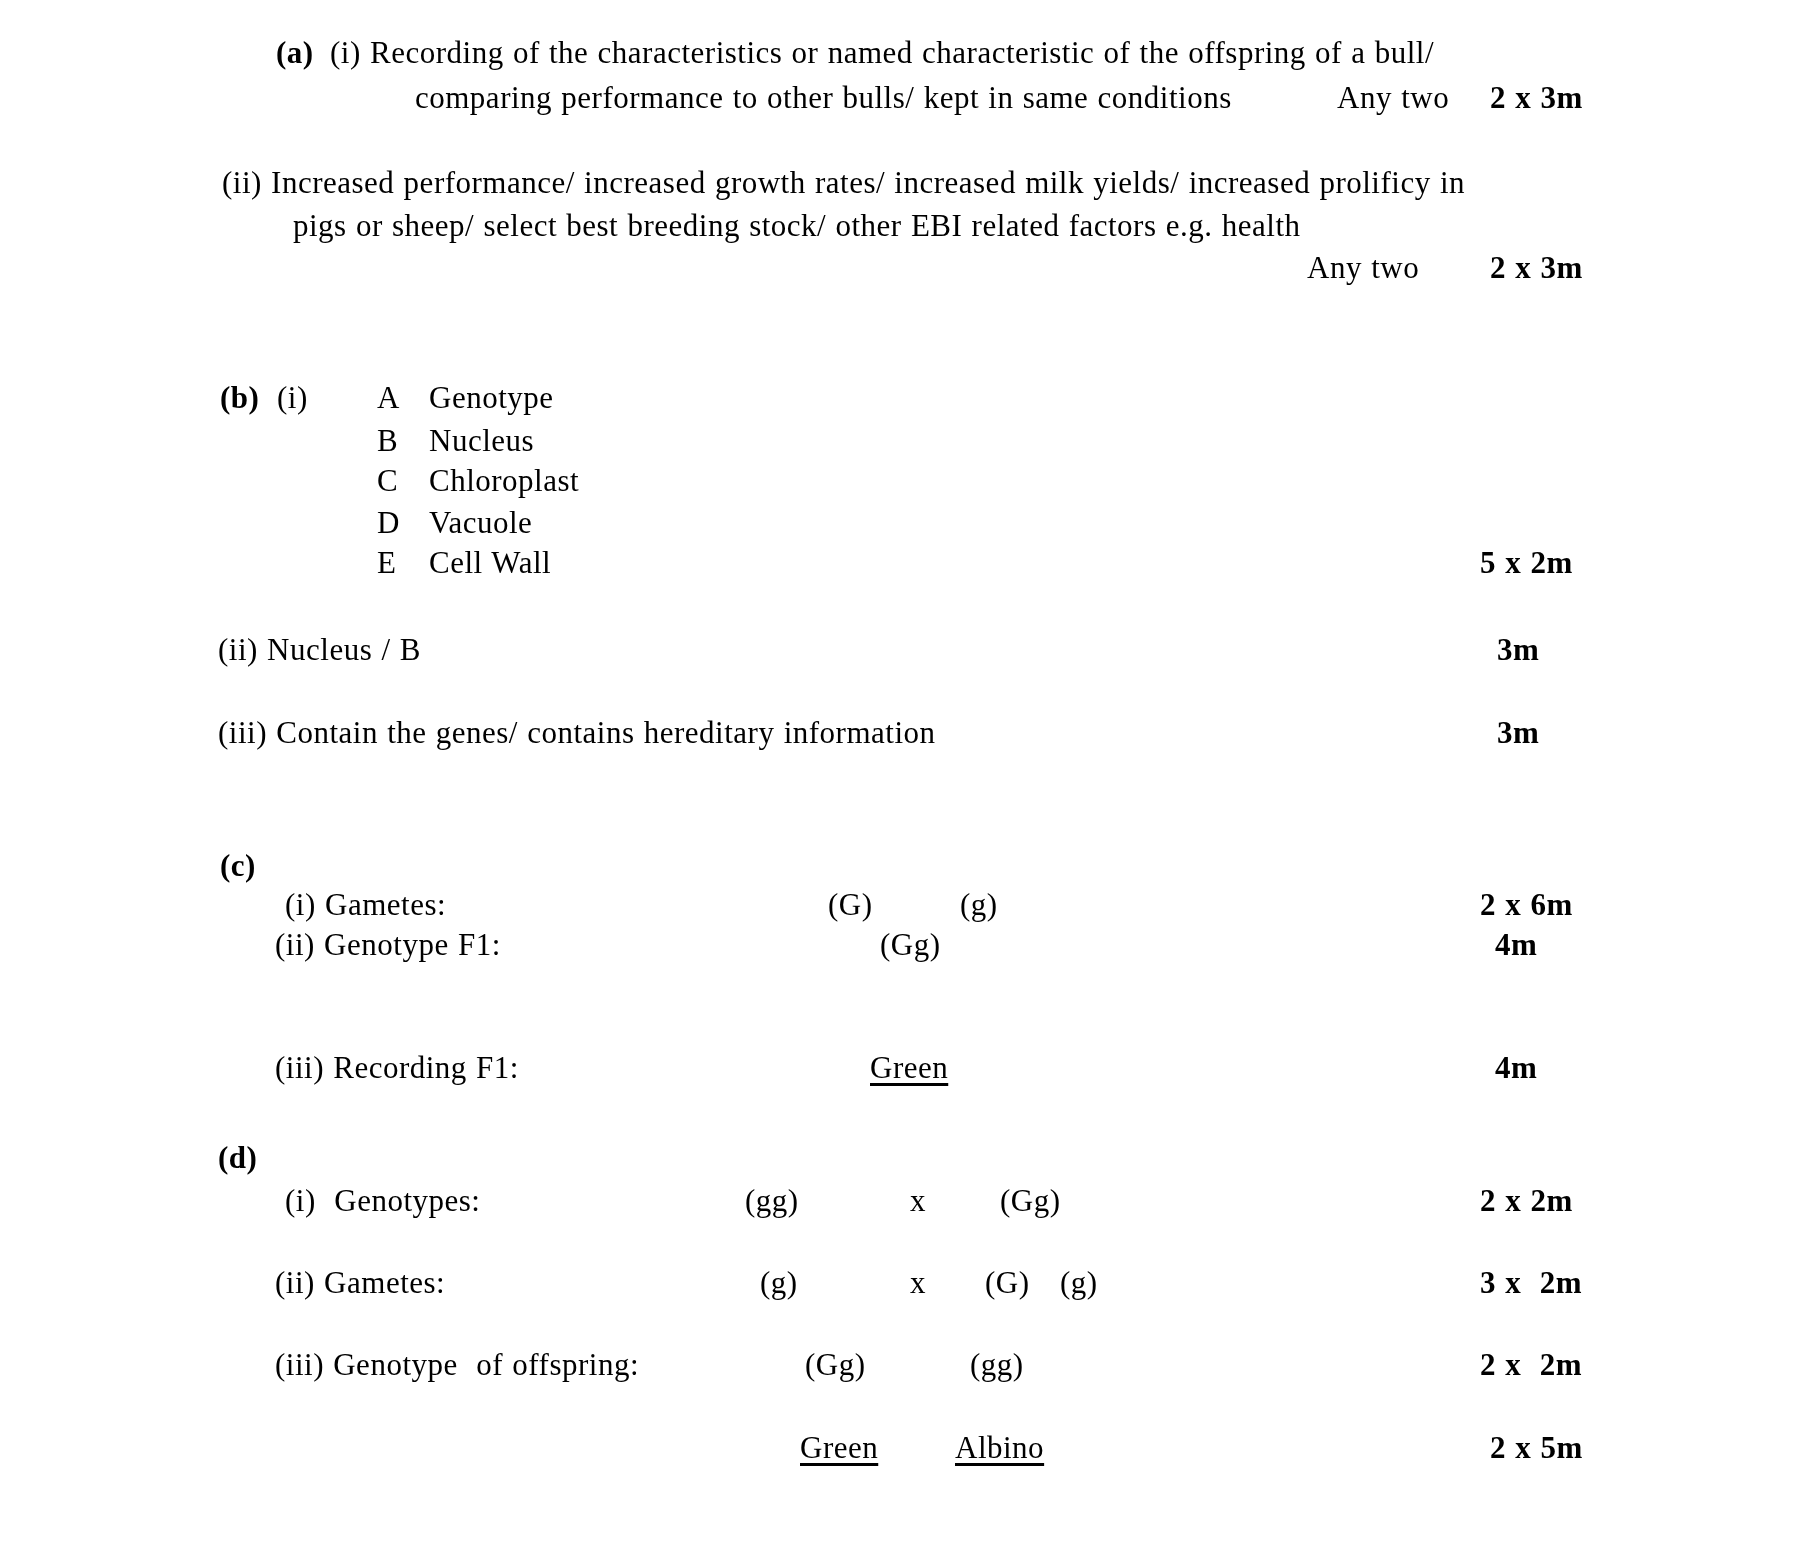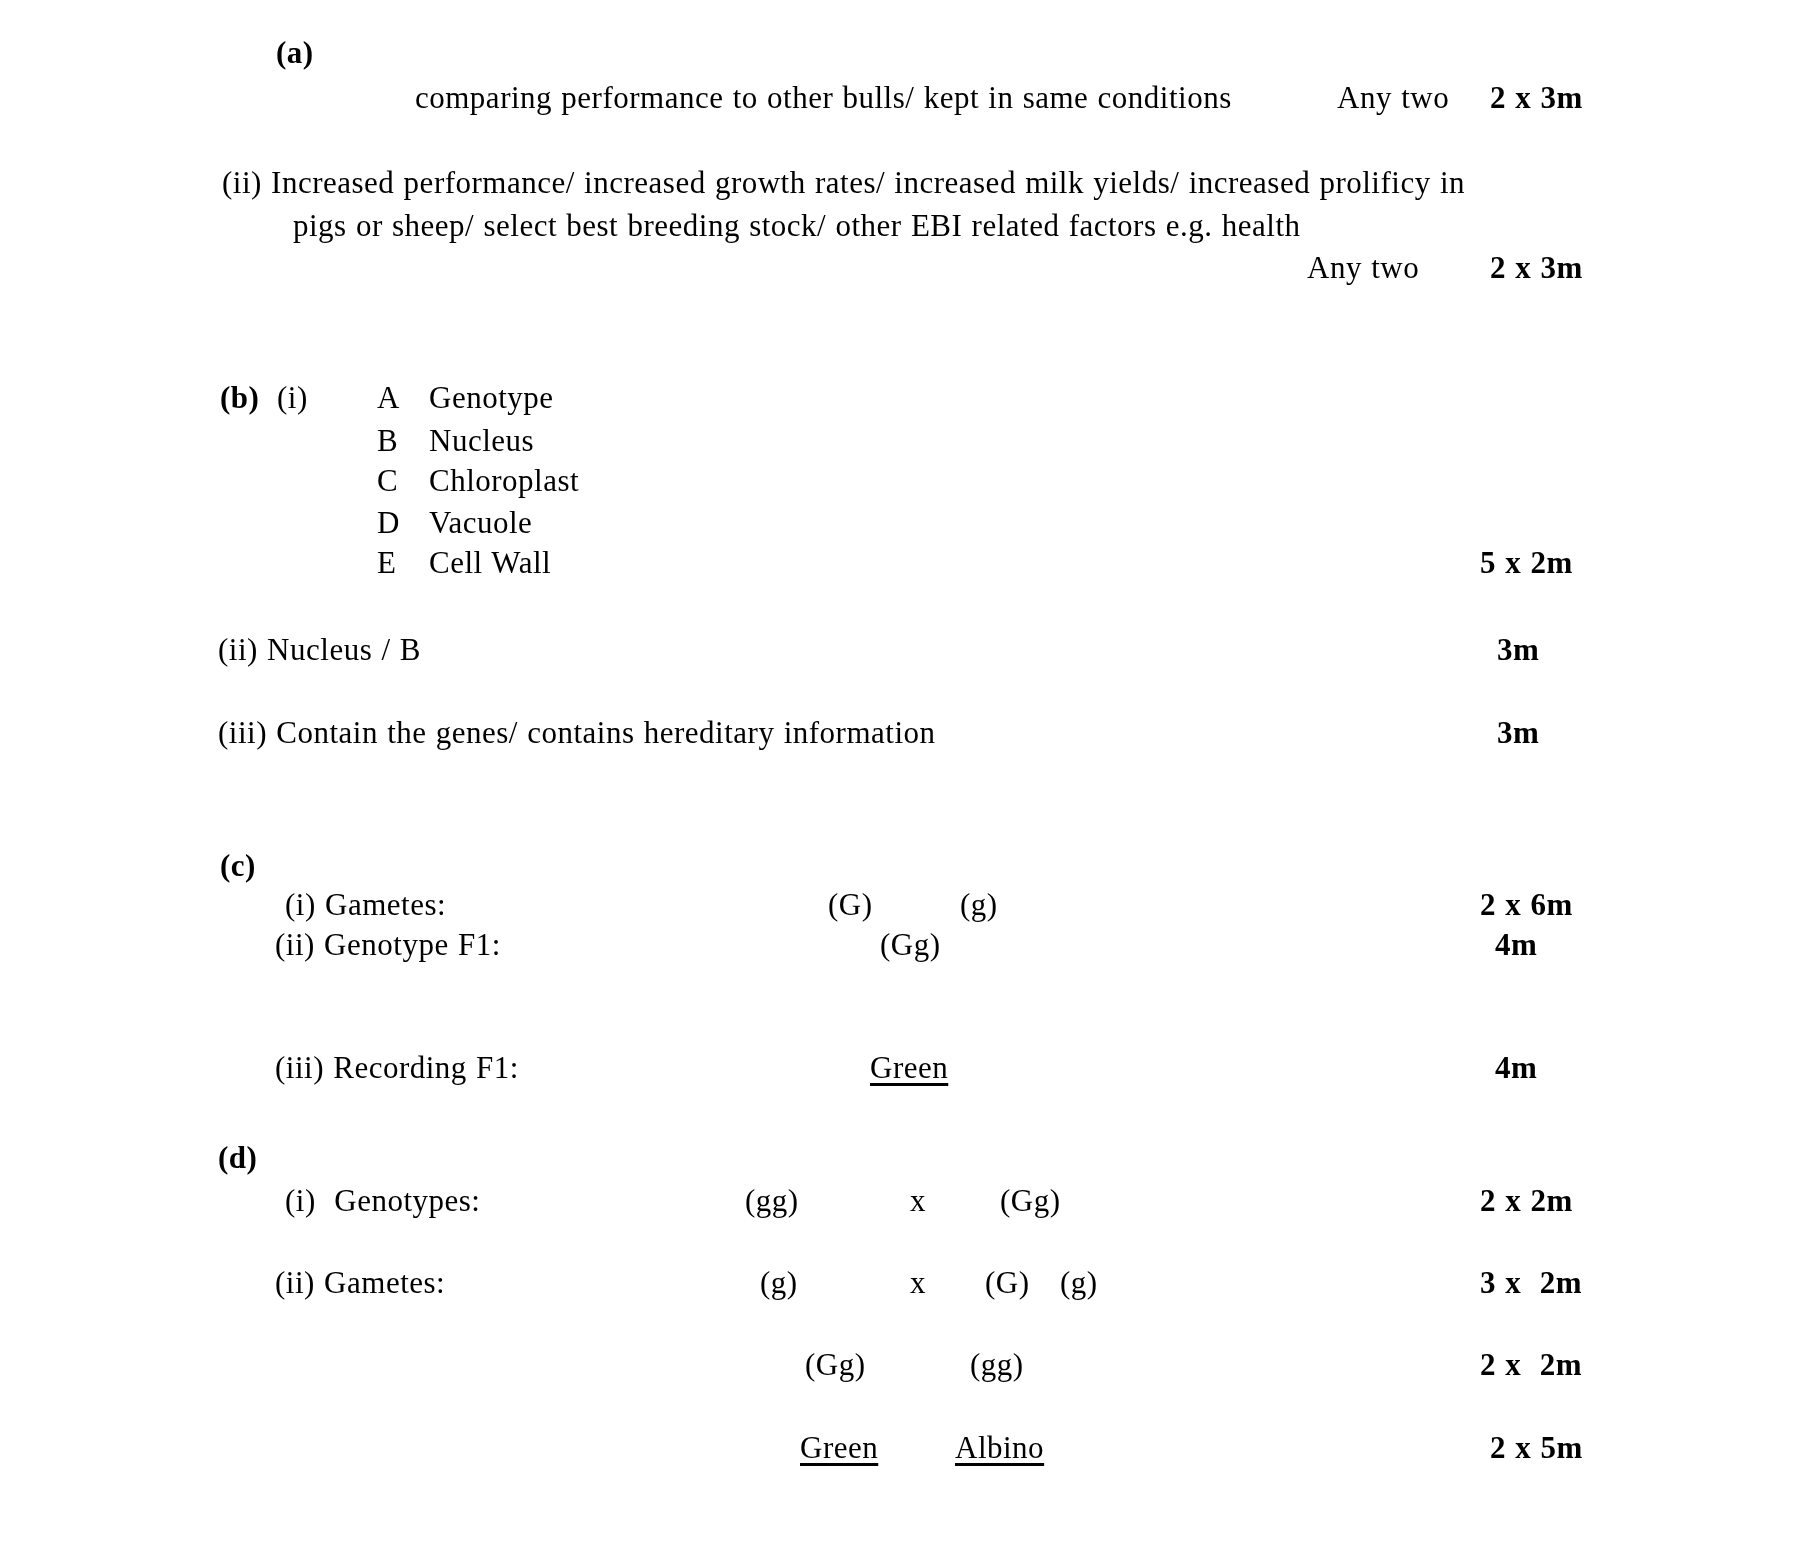--- a/index.html
+++ b/index.html
@@ -19,20 +19,21 @@
   .b{font-weight:bold;}
   .u{text-decoration:underline;text-underline-offset:5px;}
 </style>
 </head>
 <body>
 
 <div class="page">
 
   <div class="row" style="top:33px">
     <span class="t b" style="left:276px">(a)</span>
+    <span class="t" style="left:330px">(i) Recording of the characteristics or named characteristic of the offspring of a bull/</span>
   </div>
   <div class="row" style="top:78px">
     <span class="t" style="left:415px">comparing performance to other bulls/ kept in same conditions</span>
     <span class="t" style="left:1337px">Any two</span>
     <span class="t b" style="left:1490px">2 x 3m</span>
   </div>
 
   <div class="row" style="top:206px">
     <span class="t" style="left:293px">pigs or sheep/ select best breeding stock/ other EBI related factors e.g. health</span>
   </div>
@@ -110,20 +111,21 @@
   </div>
   <div class="row" style="top:1263px">
     <span class="t" style="left:275px">(ii) Gametes:</span>
     <span class="t" style="left:760px">(g)</span>
     <span class="t" style="left:910px">x</span>
     <span class="t" style="left:985px">(G)</span>
     <span class="t" style="left:1060px">(g)</span>
     <span class="t b" style="left:1480px">3 x  2m</span>
   </div>
   <div class="row" style="top:1345px">
+    <span class="t" style="left:275px">(iii) Genotype  of offspring:</span>
     <span class="t" style="left:805px">(Gg)</span>
     <span class="t" style="left:970px">(gg)</span>
     <span class="t b" style="left:1480px">2 x  2m</span>
   </div>
   <div class="row" style="top:1428px">
     <span class="t u" style="left:800px">Green</span>
     <span class="t u" style="left:955px">Albino</span>
     <span class="t b" style="left:1490px">2 x 5m</span>
   </div>
 

